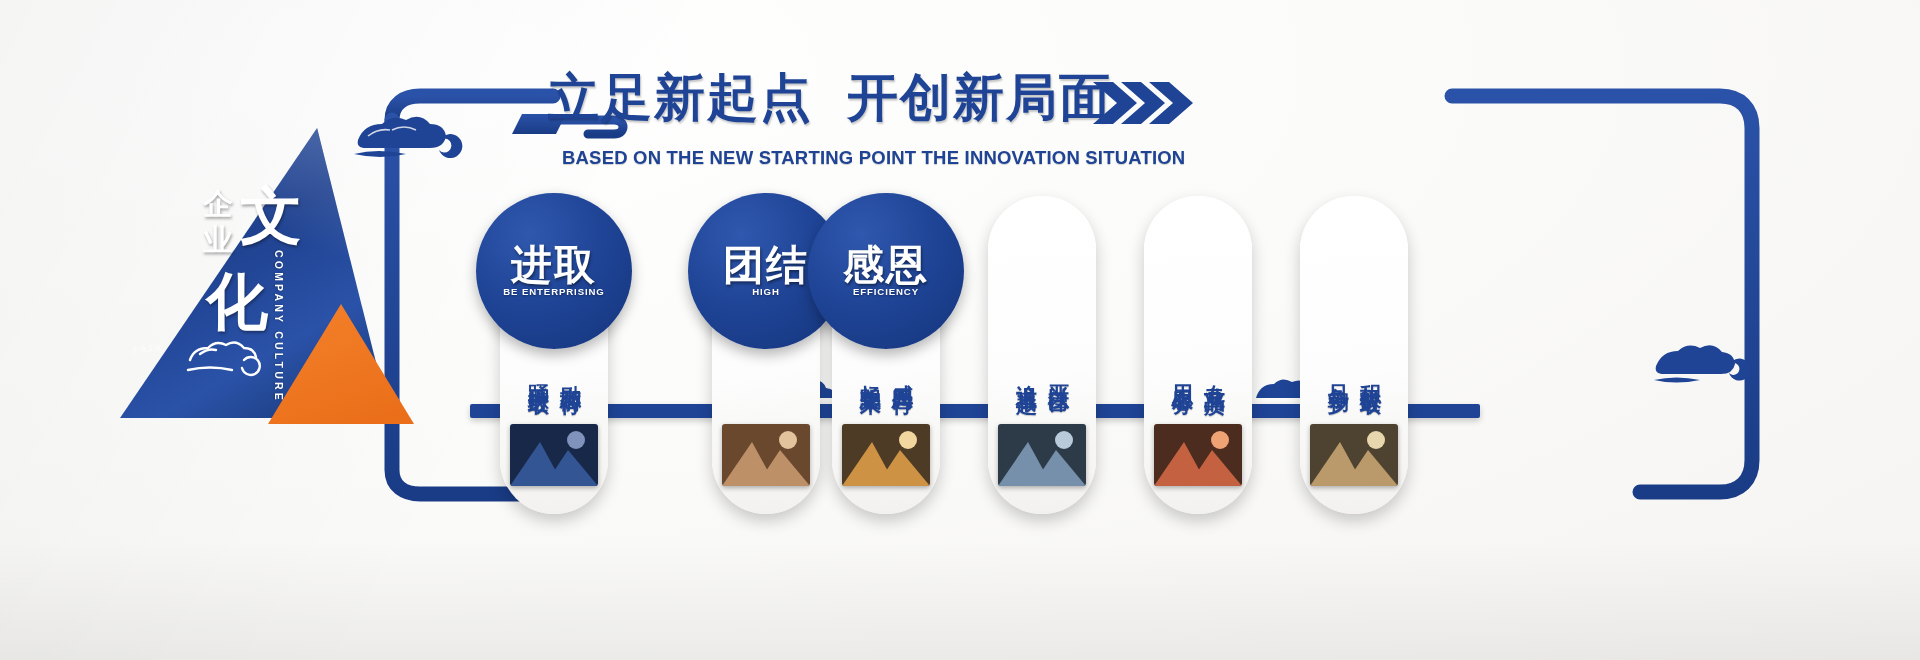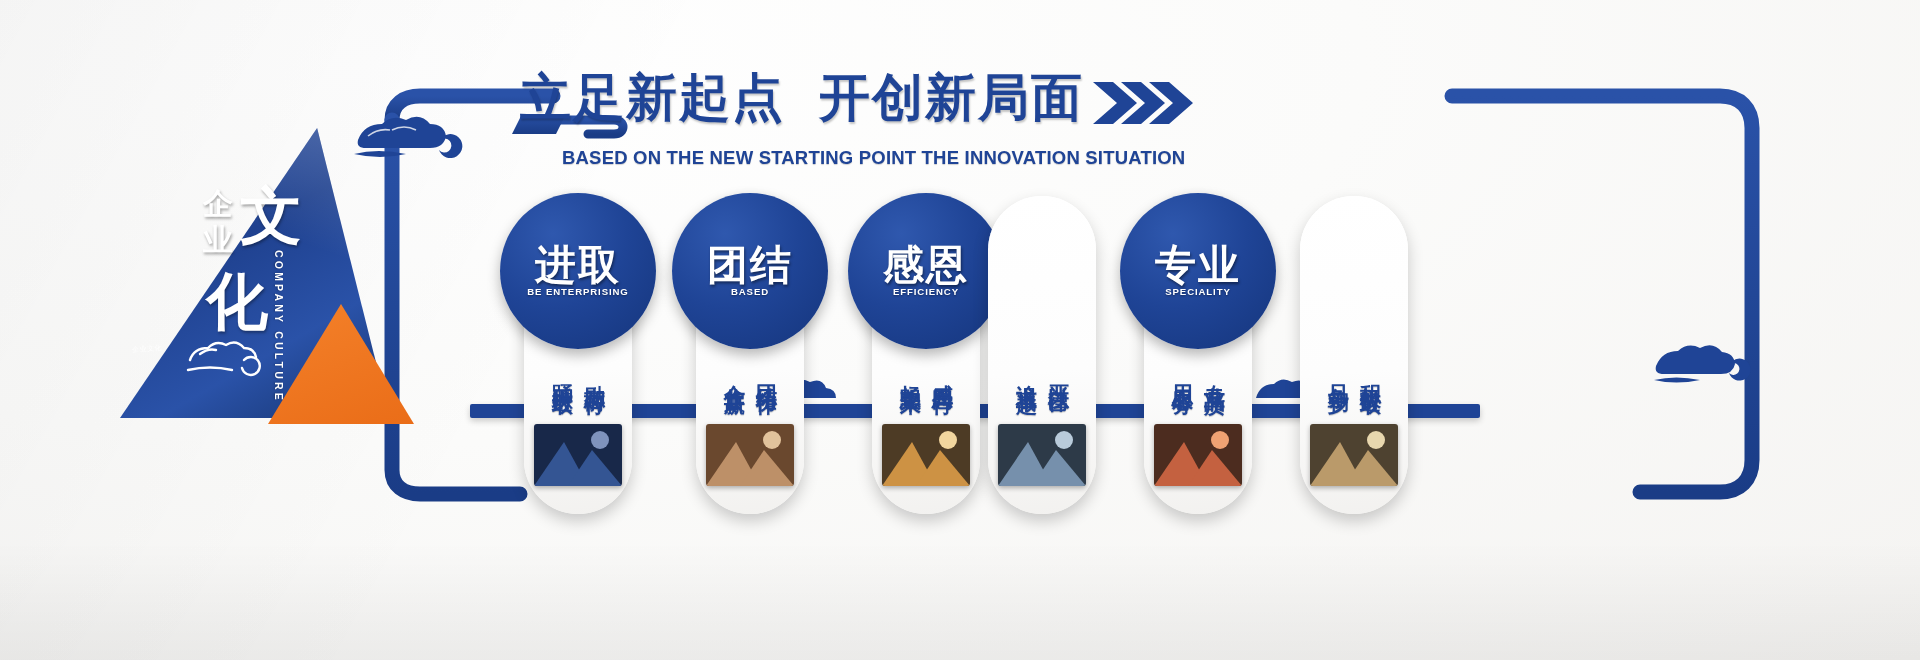--- a/index.html
+++ b/index.html
@@ -63,21 +63,21 @@
   }
   #logo-brand{
     position:absolute;left:12px;top:216px;
     color:rgba(255,255,255,.85);font-size:7px;letter-spacing:.5px;
     transform:rotate(-4deg);
   }
   .cloud-logo{position:absolute;left:62px;top:202px;width:86px;height:48px;}
 
   
   #headline{
-    position:absolute;left:520px;top:64px;
+    position:absolute;left:548px;top:64px;
     font-size:51px;font-weight:700;letter-spacing:2px;color:#1f4496;
     font-family:"Liberation Serif","DejaVu Serif",serif;
     text-shadow:1px 2px 2px rgba(0,0,0,.22);
     white-space:nowrap;
   }
   #headline .gap{display:inline-block;width:34px;}
   #subhead{
     position:absolute;left:540px;top:147px;
     font-size:18.5px;font-weight:700;letter-spacing:.2px;color:#1f4496;
     white-space:nowrap;
@@ -222,61 +222,61 @@
 
   <svg class="cloud-right" viewBox="0 0 104 50">
     <g fill="#1f4496">
       <path d="M8,28 q6,-15 22,-15 q10,-9 22,-3 q13,-7 22,4 q12,1 13,12 q-2,10 -14,10 l-57,0 q-10,0 -8,-8 z"></path>
       <path d="M82,26 a11,11 0 1,1 -1,9 a6,6 0 1,0 1,-9 z"></path>
       <path d="M6,42 q22,-5 46,0 q-24,5 -46,0 z"></path>
     </g>
   </svg>
 
   <div id="cards">
-  <div class="card" style="left: 524px;">
+  <div class="card" style="left: 500px;">
     <div class="badge">
       <div class="badge-cn">进取</div>
       <div class="badge-en">BE ENTERPRISING</div>
     </div>
     <div class="vtext">
       <div class="vcol">励志前行</div>
       <div class="vcol">踊跃进取</div>
     </div>
     <div class="photo">
       <svg viewBox="0 0 88 62" preserveAspectRatio="none">
         <rect class="p-bg" x="0" y="0" width="88" height="62" fill="#0d1c3d"></rect>
         <polygon class="p-mid" points="0,62 30,18 54,62" fill="#2c4f8f"></polygon>
         <polygon class="p-mid" points="34,62 58,26 88,62" fill="#2c4f8f"></polygon>
         <circle class="p-hi" cx="66" cy="16" r="9" fill="#7f93bd"></circle>
         <rect class="p-hi" x="0" y="0" width="88" height="62" opacity="0.10" fill="#7f93bd"></rect>
       </svg>
     </div>
   </div>
 
-  <div class="card" style="left: 696px;">
+  <div class="card" style="left: 712px; text-align: center;">
     <div class="badge">
       <div class="badge-cn">团结</div>
-      <div class="badge-en">BASED</div>
+      <div class="badge-en">HIGH</div>
     </div>
     <div class="vtext">
       <div class="vcol">团结协作</div>
       <div class="vcol">合作共赢</div>
     </div>
     <div class="photo">
       <svg viewBox="0 0 88 62" preserveAspectRatio="none">
         <rect class="p-bg" x="0" y="0" width="88" height="62" fill="#5d3a22"></rect>
         <polygon class="p-mid" points="0,62 30,18 54,62" fill="#b98b63"></polygon>
         <polygon class="p-mid" points="34,62 58,26 88,62" fill="#b98b63"></polygon>
         <circle class="p-hi" cx="66" cy="16" r="9" fill="#e3c39c"></circle>
         <rect class="p-hi" x="0" y="0" width="88" height="62" opacity="0.10" fill="#e3c39c"></rect>
       </svg>
     </div>
   </div>
 
-  <div class="card" style="left: 872px;">
+  <div class="card" style="left: 832px;">
     <div class="badge">
       <div class="badge-cn">感恩</div>
       <div class="badge-en">EFFICIENCY</div>
     </div>
     <div class="vtext">
       <div class="vcol">感恩同行</div>
       <div class="vcol">畅想未来</div>
     </div>
     <div class="photo">
       <svg viewBox="0 0 88 62" preserveAspectRatio="none">
@@ -299,24 +299,20 @@
         <rect class="p-bg" x="0" y="0" width="88" height="62" fill="#1d2a38"></rect>
         <polygon class="p-mid" points="0,62 30,18 54,62" fill="#6f8aa8"></polygon>
         <polygon class="p-mid" points="34,62 58,26 88,62" fill="#6f8aa8"></polygon>
         <circle class="p-hi" cx="66" cy="16" r="9" fill="#b9cbdc"></circle>
         <rect class="p-hi" x="0" y="0" width="88" height="62" opacity="0.10" fill="#b9cbdc"></rect>
       </svg>
     </div>
   </div>
 
   <div class="card" style="left: 1144px;">
-    <div class="badge">
-      <div class="badge-cn">专业</div>
-      <div class="badge-en">SPECIALITY</div>
-    </div>
     <div class="vtext">
       <div class="vcol">专业品质</div>
       <div class="vcol">用心服务</div>
     </div>
     <div class="photo">
       <svg viewBox="0 0 88 62" preserveAspectRatio="none">
         <rect class="p-bg" x="0" y="0" width="88" height="62" fill="#3a1f16"></rect>
         <polygon class="p-mid" points="0,62 30,18 54,62" fill="#c05a3a"></polygon>
         <polygon class="p-mid" points="34,62 58,26 88,62" fill="#c05a3a"></polygon>
         <circle class="p-hi" cx="66" cy="16" r="9" fill="#f0a273"></circle>

